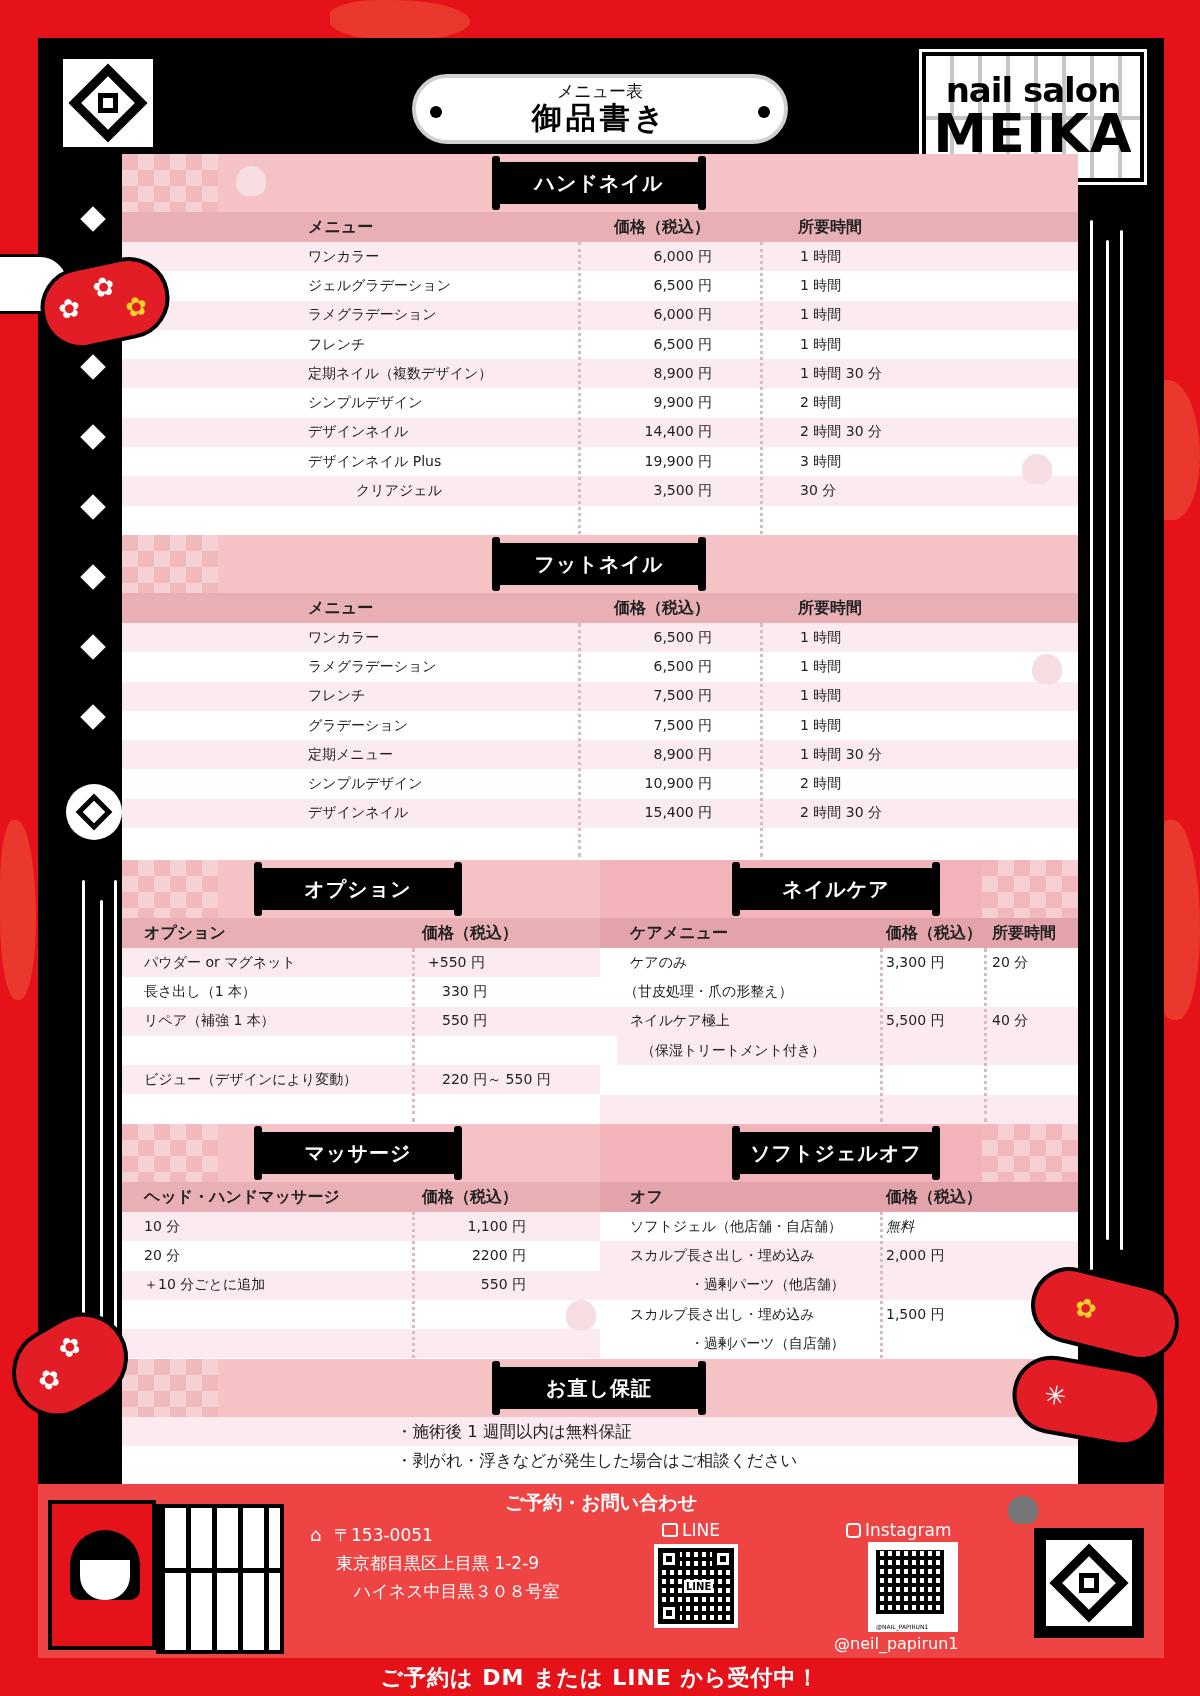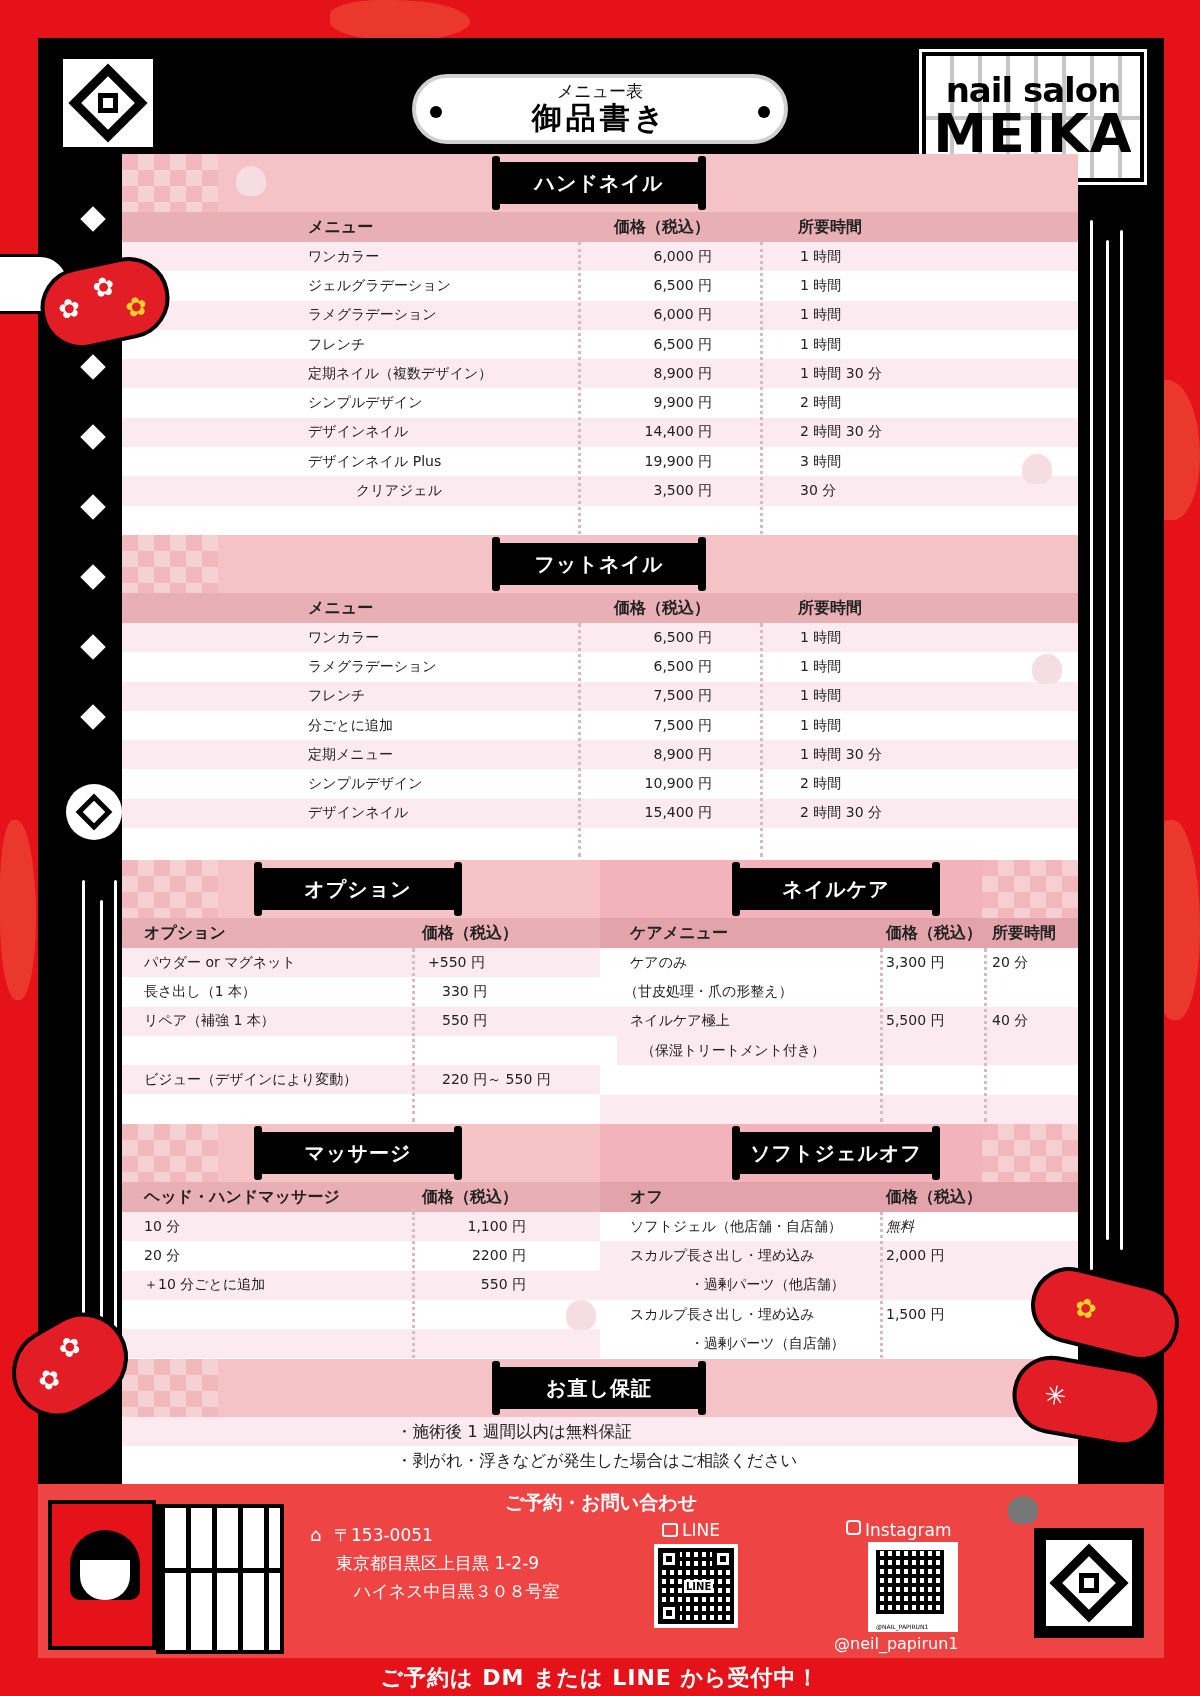--- a/index.html
+++ b/index.html
@@ -253,21 +253,21 @@
     <span class="cell" style="left:186px;">ラメグラデーション</span>
     <span class="cell right" style="right:366px;">6,500 円</span>
     <span class="cell" style="left:678px;">1 時間</span>
   </div>
   <div class="row odd" style="top:527.6px;width:956px;">
     <span class="cell" style="left:186px;">フレンチ</span>
     <span class="cell right" style="right:366px;">7,500 円</span>
     <span class="cell" style="left:678px;">1 時間</span>
   </div>
   <div class="row even" style="top:556.9px;width:956px;">
-    <span class="cell" style="left:186px;">分ごとに追加</span>
+    <span class="cell" style="left:186px;">グラデーション</span>
     <span class="cell right" style="right:366px;">7,500 円</span>
     <span class="cell" style="left:678px;">1 時間</span>
   </div>
   <div class="row odd" style="top:586.2px;width:956px;">
     <span class="cell" style="left:186px;">定期メニュー</span>
     <span class="cell right" style="right:366px;">8,900 円</span>
     <span class="cell" style="left:678px;">1 時間 30 分</span>
   </div>
   <div class="row even" style="top:615.5px;width:956px;">
     <span class="cell" style="left:186px;">シンプルデザイン</span>
@@ -441,21 +441,21 @@
     <span>LINE</span>
   </div>
   <div class="qr" style="left:616px;top:60px;">
     <span class="corner" style="left:0;top:0;"></span>
     <span class="corner" style="right:0;top:0;"></span>
     <span class="corner" style="left:0;bottom:0;"></span>
     <span class="center-label">LINE</span>
   </div>
   <div style="position:absolute;left:584px;top:164px;font-size:12px;margin-top:48px;">@meika_nailsalon</div>
 
-  <div style="position:absolute;left:808px;top:36px;font-size:17px;display:flex;gap:4px;">
+  <div style="position:absolute;left:808px;top:36px;font-size:17px;display:flex;align-items:center;gap:4px;">
     <span style="display:inline-block;width:15px;height:15px;border:2px solid #fff;border-radius:4px;"></span>
     <span>Instagram</span>
   </div>
   <div style="position:absolute;left:830px;top:58px;width:90px;height:90px;background:#fff;">
     <div class="qr" style="left:4px;top:4px;width:76px;height:72px;"></div>
     <span style="position:absolute;left:8px;bottom:2px;font-size:6px;color:#000;">@NAIL_PAPIRUN1</span>
   </div>
   <div style="position:absolute;left:796px;top:150px;font-size:16px;">@neil_papirun1</div>
 
   <div style="position:absolute;left:970px;top:12px;width:30px;height:28px;background:#777;border-radius:50% 50% 40% 40%;"></div>

